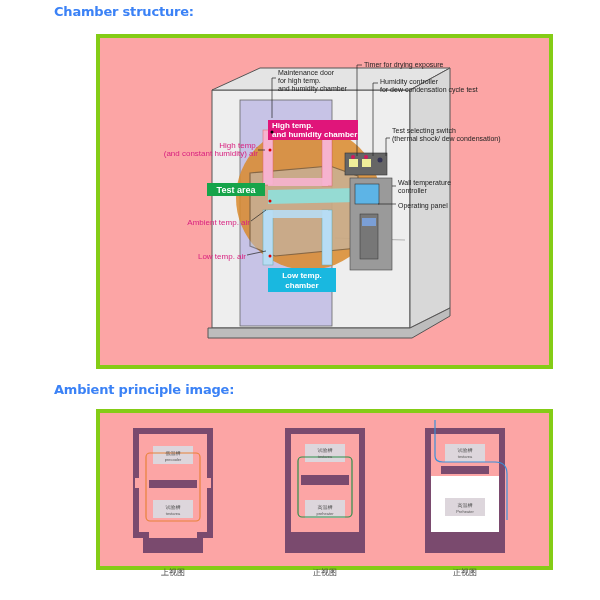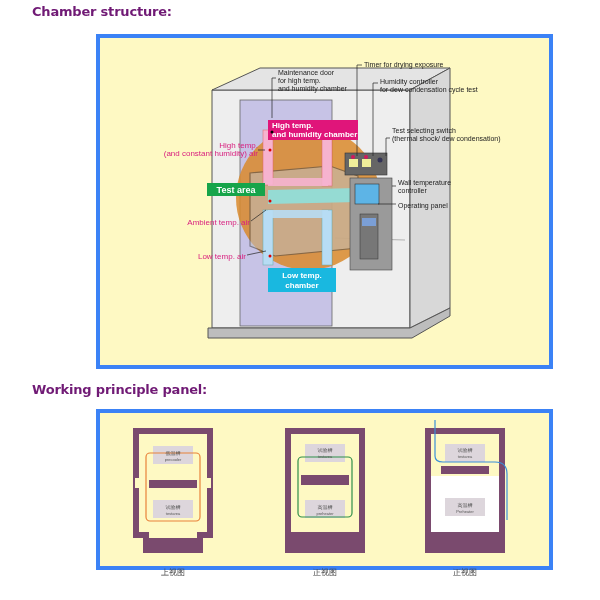--- a/index.html
+++ b/index.html
@@ -1,20 +1,20 @@
 <!DOCTYPE html>
 <html><head>
 <meta charset="utf-8">
 <style>
   html, body { margin:0; padding:0; background:#ffffff; }
   body { width:600px; height:600px; position:relative; overflow:hidden; font-family:"Liberation Sans", sans-serif; }
-  .heading { position:absolute; left:32px; font-family:"DejaVu Sans", sans-serif; font-weight:bold; font-size:13px; color:#701a75; letter-spacing:-0.2px; }
+  .heading { position:absolute; left:54px; font-family:"DejaVu Sans", sans-serif; font-weight:bold; font-size:13px; color:#3b82f6; letter-spacing:-0.2px; }
   #h1 { top:4px; }
   #h2 { top:382px; }
-  .frame { position:absolute; border:4px solid #3b82f6; box-sizing:border-box; background:#fef9c3;text-align:right; }
+  .frame { position:absolute; border:4px solid #84cc16; box-sizing:border-box; background:#fca5a5;text-align:right; }
   #frame1 { left:96px; top:34px; width:457px; height:335px; }
   #frame2 { left:96px; top:409px; width:457px; height:161px; }
   svg text { font-family:"Liberation Sans", sans-serif; }
   .lbl { font-size:7px; fill:#222; }
   .cap { font-size:8px; fill:#444; font-family:"DejaVu Serif", serif; }
   .tiny { font-size:4px; fill:#555; }
   .tinyb { font-size:5px; fill:#555; font-family:"DejaVu Serif", serif; }
 </style>
 </head>
 <body>
@@ -97,21 +97,21 @@
     <text x="202" y="240" text-anchor="middle" style="font-size:8px;font-weight:bold;fill:#fff">Low temp.</text>
     <text x="202" y="250" text-anchor="middle" style="font-size:8px;font-weight:bold;fill:#fff">chamber</text>
 
     <circle cx="172" cy="94" r="1.5" fill="#000"></circle>
       <circle cx="170" cy="112" r="1.5" fill="#d00"></circle>
       <circle cx="170" cy="163" r="1.5" fill="#d00"></circle>
       <circle cx="170" cy="218" r="1.5" fill="#d00"></circle>
   </svg>
 </div>
 
-<div id="h2" class="heading">Working principle panel:</div>
+<div id="h2" class="heading">Ambient principle image:</div>
 
 <div id="frame2" class="frame">
   <svg width="449" height="182" viewBox="0 0 449 182">
 
     <g transform="translate(33,15)">
       <path d="M0,0 H80 V110 H70 V125 H10 V110 H0 Z M6,6 V50 H2 V60 H6 V104 H16 V110 H64 V104 H74 V60 H78 V50 H74 V6 Z" fill="#7a4a6e" fill-rule="evenodd"></path>
       <rect x="20" y="18" width="40" height="18" fill="#ddd6dc"></rect>
       <rect x="20" y="72" width="40" height="18" fill="#ddd6dc"></rect>
       <rect x="16" y="52" width="48" height="8" fill="#7a4a6e"></rect>
       <rect x="13" y="25" width="54" height="68" rx="4" fill="none" stroke="#e8823a" stroke-width="1.2"></rect>

